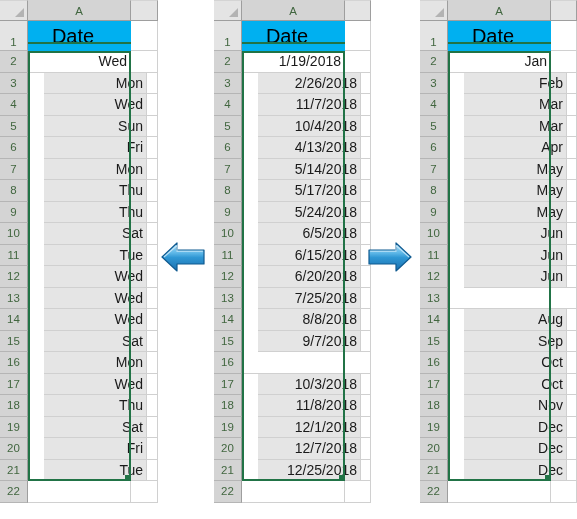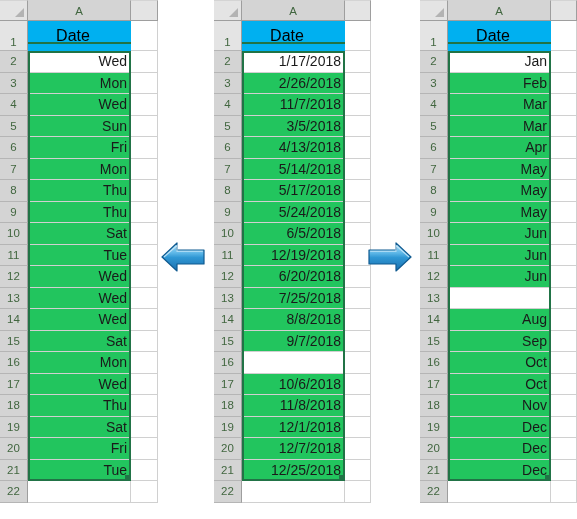--- a/index.html
+++ b/index.html
@@ -118,34 +118,34 @@
     border-right: 1px solid #d0d0d0;
     border-bottom: 1px solid #d0d0d0;
     background: #ffffff;
   }
 
   
   .cell-a.header-cell {
     background: #00b0f0;
     justify-content: center;
     padding-right: 12px;
-    font-size: 16px;
+    font-size: 20px;
     color: #000000;
     border-right: 1px solid #00b0f0;
     border-bottom: none;
   }
   .grid-row.header-row { height: 30px; flex: 0 0 30px; }
   .grid-row.header-row .rowhead {
     background: #e4e4e4;
     align-items: flex-end;
     padding-bottom: 2px;
   }
 
   
-  .cell-a.selected { background: #22c55e; }
+  .cell-a.selected { background: #e5e5e5; margin-left: 16px; }
   .cell-a.active   { background: #ffffff; }
 
   
   .sel-outline {
     position: absolute;
     left: 28px;
     top: 30px;
     width: 103px;
     height: 430px;
     border: 2px solid #217346;
@@ -318,36 +318,36 @@
     <div class="colhead-cell colhead-b"></div>
   </div>
   <div class="grid-body">
     <div class="grid-row header-row">
       <div class="rowhead plain">1</div>
       <div class="cell-a header-cell">Date</div>
       <div class="cell-b"></div>
     </div>
     <div class="grid-row">
       <div class="rowhead">2</div>
-      <div class="cell-a active">1/17/2018</div>
+      <div class="cell-a active">1/19/2018</div>
       <div class="cell-b"></div>
     </div>
     <div class="grid-row">
       <div class="rowhead">3</div>
       <div class="cell-a selected">2/26/2018</div>
       <div class="cell-b"></div>
     </div>
     <div class="grid-row">
       <div class="rowhead">4</div>
       <div class="cell-a selected">11/7/2018</div>
       <div class="cell-b"></div>
     </div>
     <div class="grid-row">
       <div class="rowhead">5</div>
-      <div class="cell-a selected">3/5/2018</div>
+      <div class="cell-a selected">10/4/2018</div>
       <div class="cell-b"></div>
     </div>
     <div class="grid-row">
       <div class="rowhead">6</div>
       <div class="cell-a selected">4/13/2018</div>
       <div class="cell-b"></div>
     </div>
     <div class="grid-row">
       <div class="rowhead">7</div>
       <div class="cell-a selected">5/14/2018</div>
@@ -363,21 +363,21 @@
       <div class="cell-a selected">5/24/2018</div>
       <div class="cell-b"></div>
     </div>
     <div class="grid-row">
       <div class="rowhead">10</div>
       <div class="cell-a selected">6/5/2018</div>
       <div class="cell-b"></div>
     </div>
     <div class="grid-row">
       <div class="rowhead">11</div>
-      <div class="cell-a selected">12/19/2018</div>
+      <div class="cell-a selected">6/15/2018</div>
       <div class="cell-b"></div>
     </div>
     <div class="grid-row">
       <div class="rowhead">12</div>
       <div class="cell-a selected">6/20/2018</div>
       <div class="cell-b"></div>
     </div>
     <div class="grid-row">
       <div class="rowhead">13</div>
       <div class="cell-a selected">7/25/2018</div>
@@ -392,21 +392,21 @@
       <div class="rowhead">15</div>
       <div class="cell-a selected">9/7/2018</div>
       <div class="cell-b"></div>
     </div>
     <div class="grid-row">
       <div class="rowhead">16</div>
       <div class="cell-b"></div>
     </div>
     <div class="grid-row">
       <div class="rowhead">17</div>
-      <div class="cell-a selected">10/6/2018</div>
+      <div class="cell-a selected">10/3/2018</div>
       <div class="cell-b"></div>
     </div>
     <div class="grid-row">
       <div class="rowhead">18</div>
       <div class="cell-a selected">11/8/2018</div>
       <div class="cell-b"></div>
     </div>
     <div class="grid-row">
       <div class="rowhead">19</div>
       <div class="cell-a selected">12/1/2018</div>

